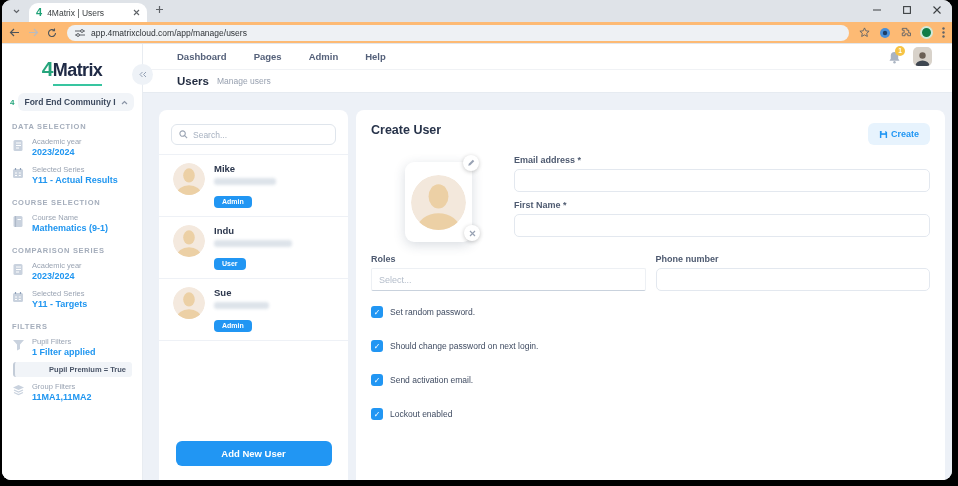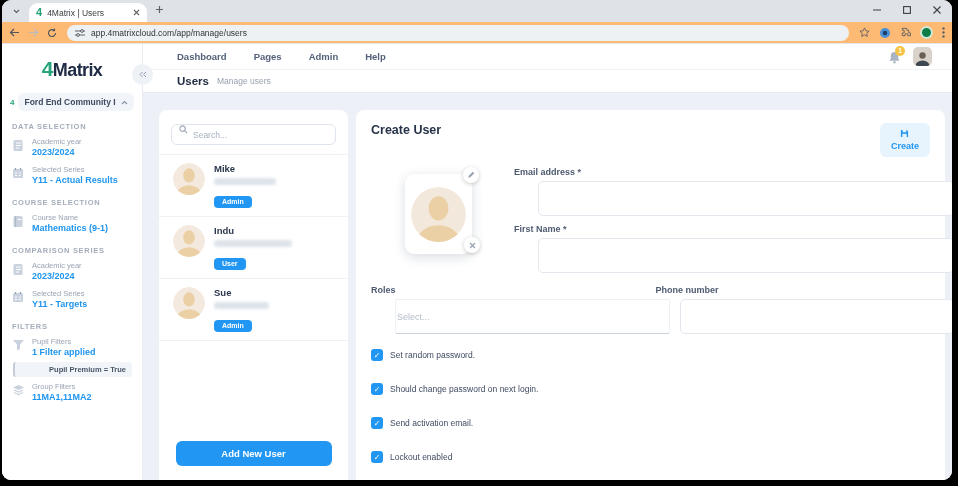--- a/index.html
+++ b/index.html
@@ -30,21 +30,21 @@
   .toolbar-right { display:flex; align-items:center; gap:9px; }
   .profile-dot { width:13px; height:13px; border-radius:50%; background:#0f7d48; border:2px solid #cfe8d9; }
 
   
   .app { flex:1; display:flex; background:#edf1f7; overflow:hidden; position:relative; }
 
   
   .sidebar { width:141px; flex:none; background:#fff; border-right:1px solid #e8ecf1; display:flex; flex-direction:column; overflow:hidden; }
   .logo { margin:13px auto 8px; font-size:18px; font-weight:800; color:#202b46; letter-spacing:-0.6px; white-space:nowrap; }
   .logo-4 { color:#26a57c; font-size:21px; }
-  .logo-matrix { border-bottom:2px solid #38c5a0; padding-bottom:17px; }
+  .logo-matrix { border-bottom:2px solid #38c5a0; padding-bottom:4px; }
   .collapse-btn { position:absolute; left:130px; top:20px; width:21px; height:21px; border-radius:50%;
                   background:#eef2f7; display:flex; align-items:center; justify-content:center; z-index:9; border:none; }
   .school-row { display:flex; align-items:center; gap:4px; margin:4px 8px 2px; }
   .school-mini-logo { font-size:8px; font-weight:800; color:#26a57c; flex:none; }
   .school-pill { flex:1; background:#f1f4f8; border-radius:6px; height:18px; display:flex; align-items:center;
                  gap:4px; padding:0 6px; min-width:0; }
   .school-name { font-size:8.5px; font-weight:bold; color:#3d4a5f; white-space:nowrap; overflow:hidden; flex:1; }
   .side-header { font-size:7.5px; letter-spacing:.7px; color:#a4adbb; font-weight:bold; margin:9px 10px 2px; }
   .side-item { display:flex; gap:7px; padding:4px 10px; align-items:flex-start; }
   .side-ico { width:13px; flex:none; margin-top:2px; }
@@ -67,54 +67,54 @@
                    display:flex; align-items:flex-end; justify-content:center; }
   .title-row { height:23px; background:#fff; border-bottom:1px solid #e6ebf1; display:flex; align-items:center;
                gap:8px; padding:0 34px; flex:none; }
   .page-title { font-size:11.5px; font-weight:bold; color:#232d42; }
   .page-subtitle { font-size:8.5px; color:#98a1b0; }
 
   
   .content { flex:1; display:flex; gap:8px; padding:17px 7px 0 16px; overflow:hidden; }
   .panel { background:#fff; border-radius:8px 8px 0 0; }
   .list-panel { width:189px; flex:none; display:flex; flex-direction:column; padding:14px 12px 8px; }
-  .search-box { border:1px solid #dfe5ec; border-radius:6px; height:21px; display:flex; 
+  .search-box { border:1px solid #dfe5ec; border-radius:6px; height:21px; display:flex; align-items:center;
                 gap:5px; padding:0 7px; margin-bottom:9px; flex:none; }
   .search-box input { border:none; outline:none; flex:1; font-size:8.5px; color:#3d4a5f; min-width:0;
                       font-family:"Liberation Sans", sans-serif; background:transparent; }
   .search-box input::placeholder { color:#a7b1c0; }
   .hdiv { height:1px; background:#eef1f6; margin:0 -12px; flex:none; }
   .user-row { display:flex; gap:9px; padding:8px 2px; align-items:flex-start; }
   .u-avatar { width:32px; height:32px; border-radius:50%; overflow:hidden; flex:none; }
   .user-name { font-size:9.5px; font-weight:bold; color:#2c374d; }
   .email-blur { height:7px; border-radius:3px; background:#dde3ea; filter:blur(1.6px); margin:4px 0 5px; }
   .role-badge { display:inline-block; background:#2196f3; color:#fff; font-size:7px; font-weight:bold;
                 padding:2.5px 8px; border-radius:4px; }
   .add-user-btn { margin-top:auto; background:#2196f3; color:#fff; border:none; border-radius:6px; height:25px;
                   font-size:9.5px; font-weight:bold; width:156px; align-self:center; margin-bottom:6px;
                   font-family:"Liberation Sans", sans-serif; }
 
   .form-panel { flex:1; padding:13px 15px; display:flex; flex-direction:column; min-width:0; }
   .form-head { display:flex; justify-content:space-between; align-items:flex-start; flex:none; }
   .form-title { font-size:12.5px; font-weight:bold; color:#27334a; }
   .create-btn { background:#e7f3fd; color:#2196f3; border:none; border-radius:6px; padding:6px 11px;
                 font-size:9px; font-weight:bold; display:flex; align-items:center; gap:3px;
-                font-family:"Liberation Sans", sans-serif;flex-direction:column; }
+                font-family:"Liberation Sans", sans-serif; }
   .form-body { display:flex; gap:42px; margin-top:10px; }
   .avatar-card { width:67px; height:80px; background:#fff; border-radius:9px; box-shadow:0 3px 12px rgba(40,60,90,.18);
                  position:relative; display:flex; align-items:center; justify-content:center; margin-left:34px; margin-top:7px; flex:none; }
   .big-avatar { width:55px; height:55px; border-radius:50%; overflow:hidden; }
   .fab { position:absolute; width:16px; height:16px; border-radius:50%; background:#fff;
          box-shadow:0 1px 4px rgba(0,0,0,.22); display:flex; align-items:center; justify-content:center; border:none; padding:0; }
   .fab-edit { top:-7px; right:-7px; }
   .fab-remove { bottom:1px; right:-8px; }
   .fields-right { flex:1; min-width:0; }
   .field-label { font-size:9px; color:#4e5a70; font-weight:bold; margin-bottom:4px; }
-  .text-input { height:35px; border:1px solid #e3e8ef; border-radius:5px; width:100%; outline:none;
-                font-size:9px; padding:0 1px; color:#3d4a5f; font-family:"Liberation Sans", sans-serif;margin-left:24px; }
+  .text-input { height:23px; border:1px solid #e3e8ef; border-radius:5px; width:100%; outline:none;
+                font-size:9px; padding:0 7px; color:#3d4a5f; font-family:"Liberation Sans", sans-serif; }
   .row2 { display:flex; gap:16px; margin-top:8px; }
   .col { flex:1; min-width:0; }
   .form-row3 { display:flex; gap:10px; margin-top:12px; flex:none; }
   .roles-input { border:1px solid #edf0f4; border-bottom:1px solid #c9d2dd; border-radius:2px; }
   .roles-input::placeholder { color:#b4bdca; }
   .text-input::placeholder { color:#b4bdca; }
   .checkbox-list { margin-top:15px; display:flex; flex-direction:column; gap:22px; }
   .checkbox-row { display:flex; align-items:center; gap:7px; }
   .checkbox { width:12px; height:12px; border-radius:3px; background:#2196f3; color:#fff; font-size:8px;
               display:flex; align-items:center; justify-content:center; flex:none; }

